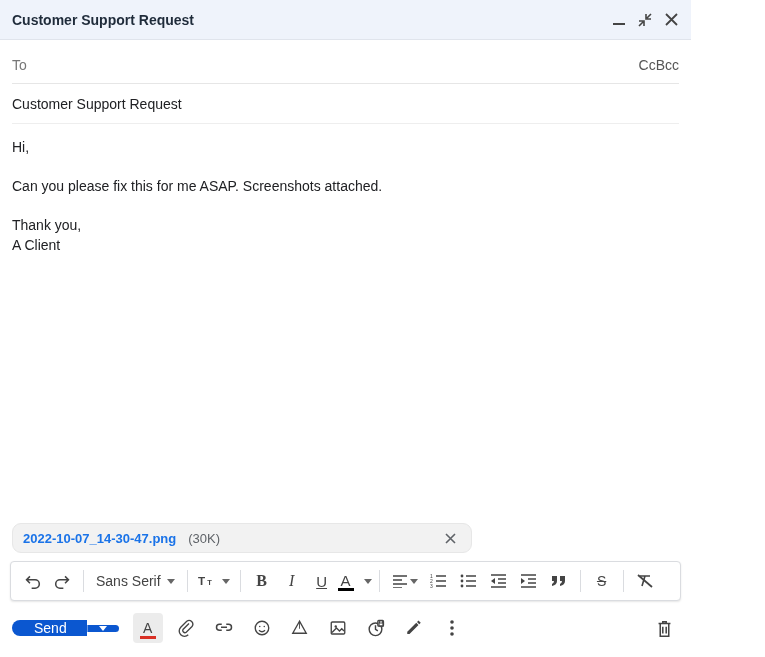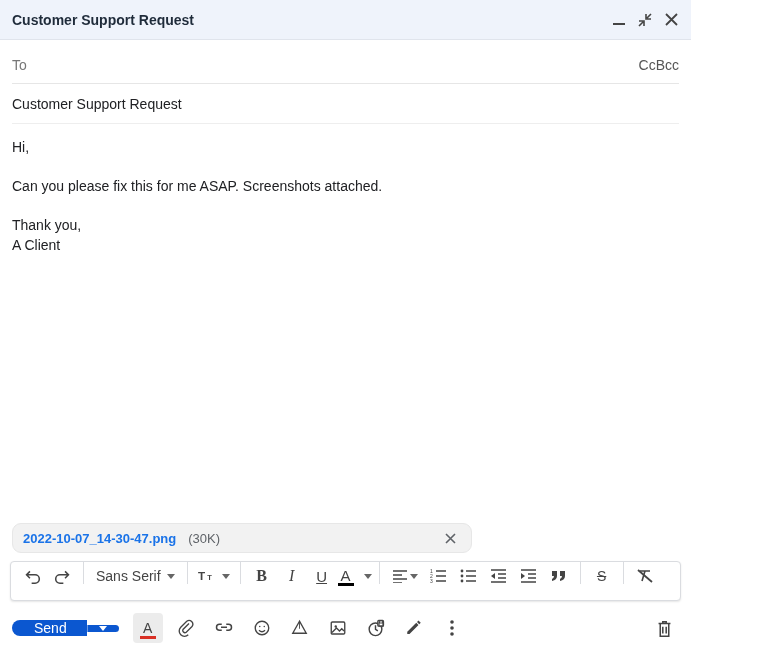--- a/index.html
+++ b/index.html
@@ -63,21 +63,21 @@
   .attachment-chip .fsize { color: #5f6368; margin-left: 12px; }
   .attachment-chip .fspacer { flex: 1; }
   .attachment-chip .close { color: #5f6368; cursor: pointer; width: 18px; text-align: center; font-size: 14px; }
   .format-bar {
     margin: 2px 10px 0 10px;
     height: 40px;
     background: #fff;
     border: 1px solid #dadce0;
     box-shadow: 0 1px 2px rgba(0,0,0,0.1);
     border-radius: 4px;
-    display: flex; 
+    display: flex; align-items: center;
     padding: 0 6px;
     gap: 0;
   }
   .ficon {
     width: 30px; height: 28px;
     display: flex; align-items: center; justify-content: center;
     color: #444; cursor: pointer;
     border-radius: 3px;
   }
   .vsep { width: 1px; height: 22px; background: #dadce0; margin: 0 6px; }

